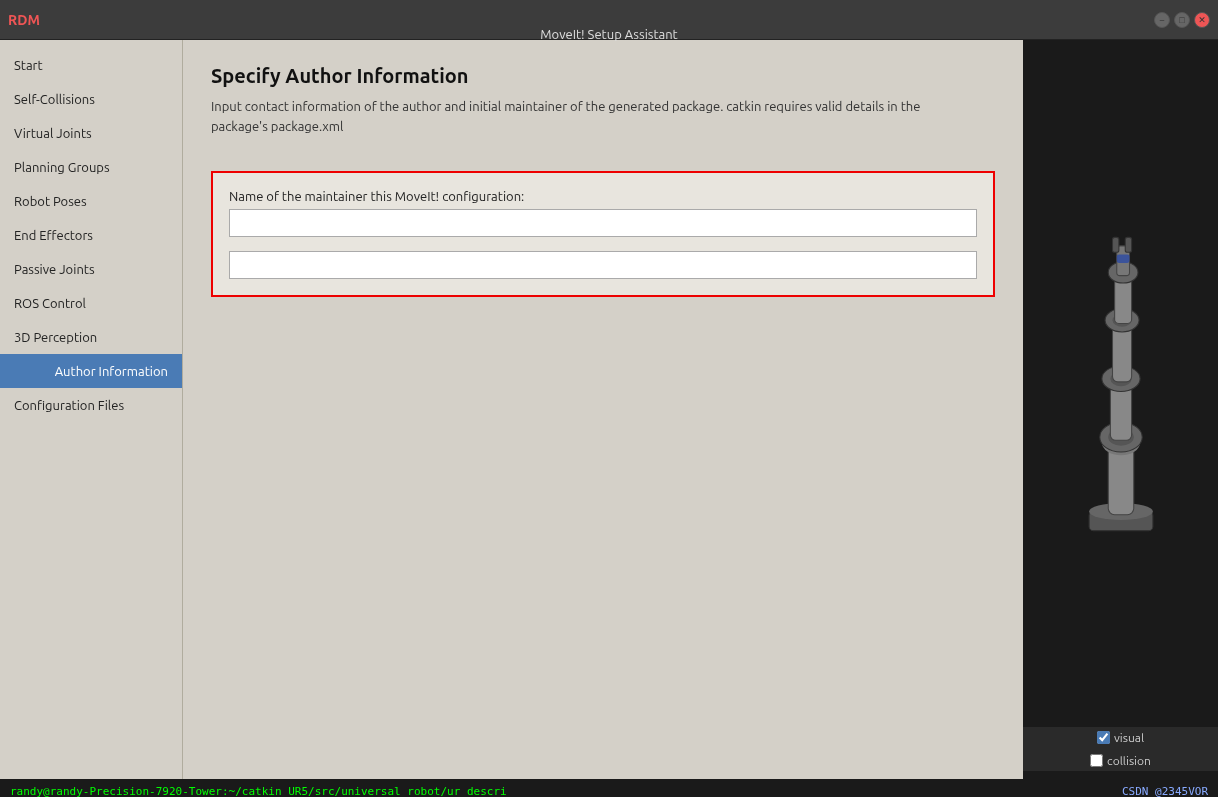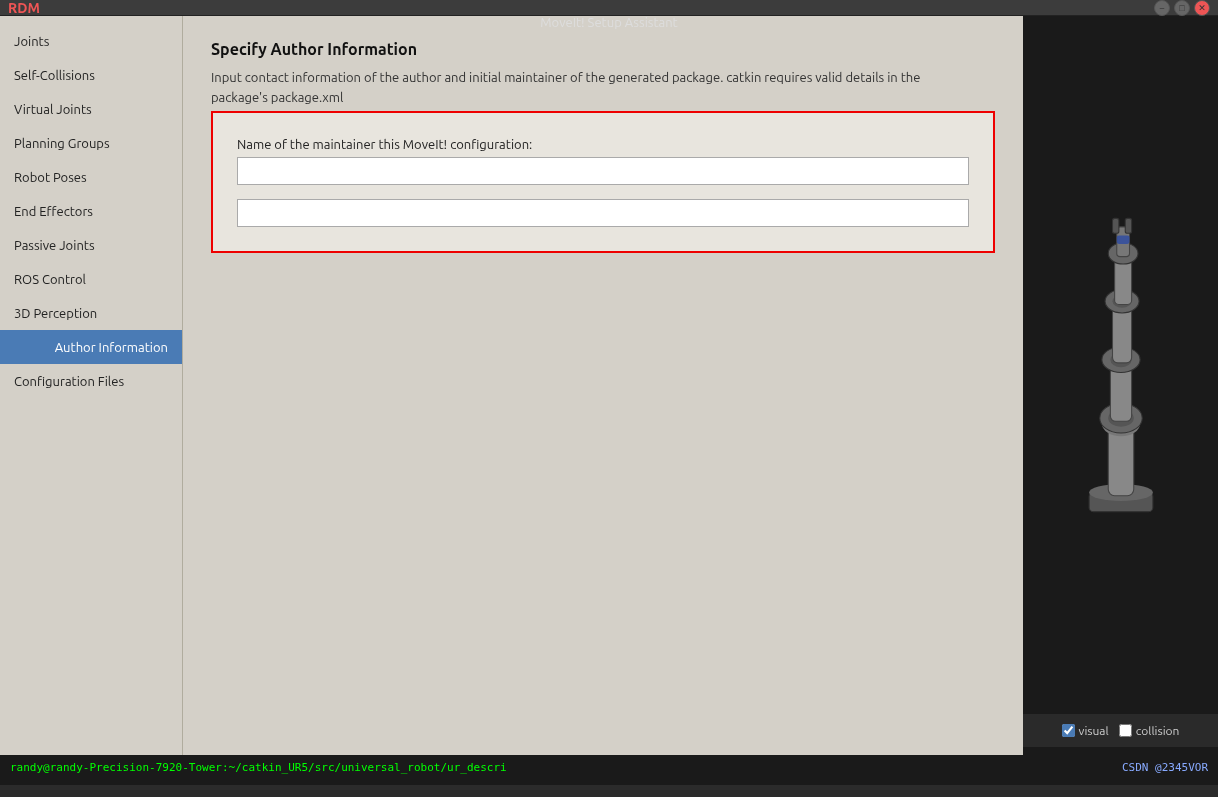--- a/index.html
+++ b/index.html
@@ -8,21 +8,21 @@
       height: 797px;
       background: #2b2b2b;
       font-family: 'Ubuntu', 'Segoe UI', sans-serif;
       font-size: 13px;
       overflow: hidden;
       position: relative;
     }
 
     
     .titlebar {
-      height: 16px;
+      height: 40px;
       background: #3c3c3c;
       display: flex;
       align-items: center;
       justify-content: center;
       position: relative;
       border-bottom: 1px solid #222;
     }
     .titlebar-title {
       color: #ddd;
       font-size: 13px;
@@ -85,38 +85,38 @@
     }
 
     
     .content {
       flex: 1;
       padding: 24px 28px;
       background: #d4d0c8;
       overflow-y: auto;
     }
     .content-title {
-      font-size: 16px;
+      font-size: 20px;
       font-weight: bold;
       color: #111;
       margin-bottom: 10px;
     }
     .content-description {
       font-size: 13px;
       color: #333;
-      margin-bottom: 4px;
+      margin-bottom: 35px;
       max-width: 720px;
       line-height: 1.5;
     }
 
     
     .form-panel {
       border: 2px solid #e00;
       background: #e8e5de;
-      padding: 24px;
+      padding: 16px;
       max-width: 800px;
     }
     .form-label {
       font-size: 13px;
       color: #222;
       margin-bottom: 6px;
       display: block;
     }
     .form-input {
       width: 100%;
@@ -154,24 +154,25 @@
     
     .robot-svg {
       width: 160px;
       height: 340px;
     }
 
     .robot-controls {
       display: flex;
       gap: 10px;
       align-items: center;
-      padding: 10px 8px;
+      padding: 4px 8px;
       background: #2a2a2a;
       width: 100%;
       justify-content: center;
+      flex-direction: column;
     }
     .robot-checkbox-group {
       display: flex;
       align-items: center;
       gap: 4px;
       color: #ccc;
       font-size: 12px;
     }
     .robot-checkbox {
       width: 13px;
@@ -207,21 +208,21 @@
   <div class="titlebar-controls">
     <div class="titlebar-btn">–</div>
     <div class="titlebar-btn">□</div>
     <div class="titlebar-btn" style="background:#e55;">✕</div>
   </div>
 </div>
 
 <div class="main-window">
 
   <div class="sidebar">
-    <div class="sidebar-item">Joints</div>
+    <div class="sidebar-item">Start</div>
     <div class="sidebar-item">Self-Collisions</div>
     <div class="sidebar-item">Virtual Joints</div>
     <div class="sidebar-item">Planning Groups</div>
     <div class="sidebar-item">Robot Poses</div>
     <div class="sidebar-item">End Effectors</div>
     <div class="sidebar-item">Passive Joints</div>
     <div class="sidebar-item">ROS Control</div>
     <div class="sidebar-item">3D Perception</div>
     <div class="sidebar-item active">Author Information</div>
     <div class="sidebar-item">Configuration Files</div>

